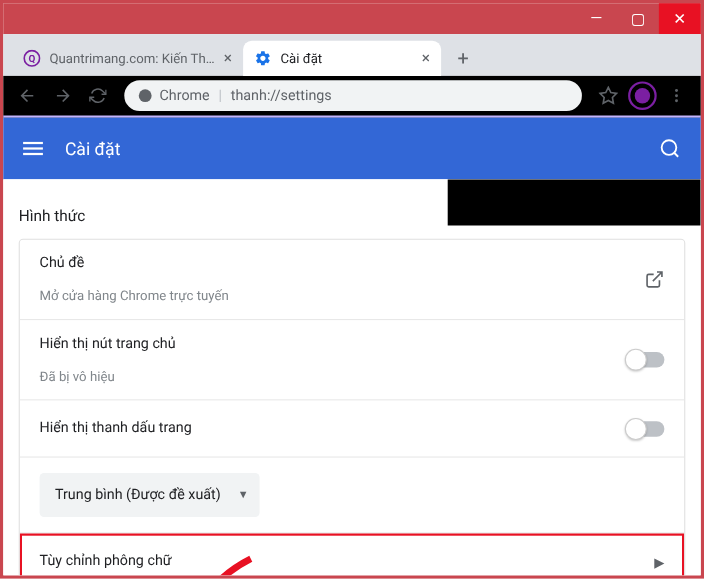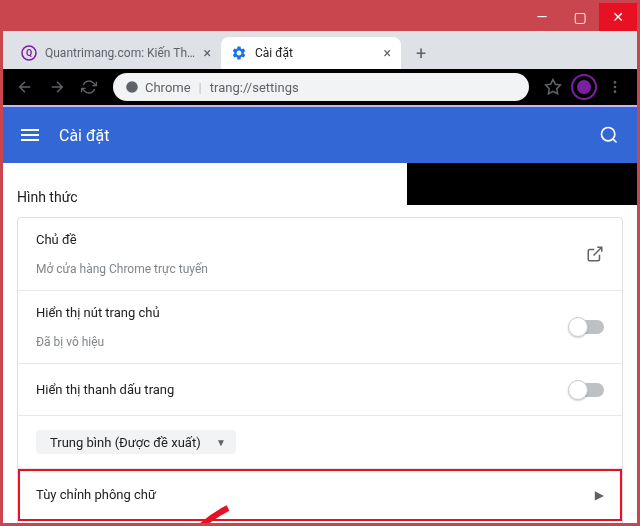--- a/index.html
+++ b/index.html
@@ -40,21 +40,21 @@
     .card { border: 1px solid #e0e0e0; border-radius: 4px; overflow: hidden; }
     .row { padding: 14px 18px; border-bottom: 1px solid #e8e8e8; display: flex; align-items: center; min-height: 52px; }
     .row:last-child { border-bottom: none; }
     .row.tall { min-height: 64px; }
     .row-text { flex: 1; }
     .row-title { font-size: 13px; color: #202124; }
     .row-sub { font-size: 12px; color: #80868b; margin-top: 15px; }
     .ext-icon { color: #5f6368; }
     .toggle { width: 34px; height: 14px; background: #bdc1c6; border-radius: 7px; position: relative; }
     .toggle::after { content: ""; position: absolute; width: 18px; height: 18px; background: #fff; border: 1px solid #ccc; border-radius: 50%; top: -3px; left: -2px; box-shadow: 0 1px 2px rgba(0,0,0,0.2); }
-    .select { height: 24px; background: #f1f3f4; border-radius: 4px; padding: 0 10px 0 14px; display: flex; align-items: center; font-size: 13px; color: #202124; min-width: 200px; justify-content: space-between; }
+    .select { height: 40px; background: #f1f3f4; border-radius: 4px; padding: 0 10px 0 14px; display: flex; align-items: center; font-size: 13px; color: #202124; min-width: 200px; justify-content: space-between; }
     .select .caret { color: #5f6368; margin-left: 14px; font-size: 10px; }
     .chev { color: #5f6368; font-size: 12px; }
     .highlight { outline: 2.5px solid #e81123; outline-offset: -2px; }
     
     .arrow { position: absolute; left: 165px; top: 340px; pointer-events: none; }
     svg { display: block; }
   </style>
 </head>
 <body>
 
@@ -107,21 +107,21 @@
         </svg>
     </div>
     <div class="omnibox">
       <span class="secure">
         <svg width="14" height="14" viewBox="0 0 24 24" fill="#5f6368">
             <circle cx="12" cy="12" r="10"></circle>
           </svg>
         <span>Chrome</span>
       </span>
       <span class="sep">|</span>
-      <span class="url">trang://settings</span>
+      <span class="url">thanh://settings</span>
     </div>
     <div class="tb-btn">
       <svg width="18" height="18" viewBox="0 0 24 24" fill="none" stroke="#5f6368" stroke-width="2">
           <polygon points="12 2 15.09 8.26 22 9.27 17 14.14 18.18 21.02 12 17.77 5.82 21.02 7 14.14 2 9.27 8.91 8.26 12 2"></polygon>
         </svg>
     </div>
     <div class="profile">
         <div class="profile-inner"></div>
       </div>
     <div class="tb-btn">

